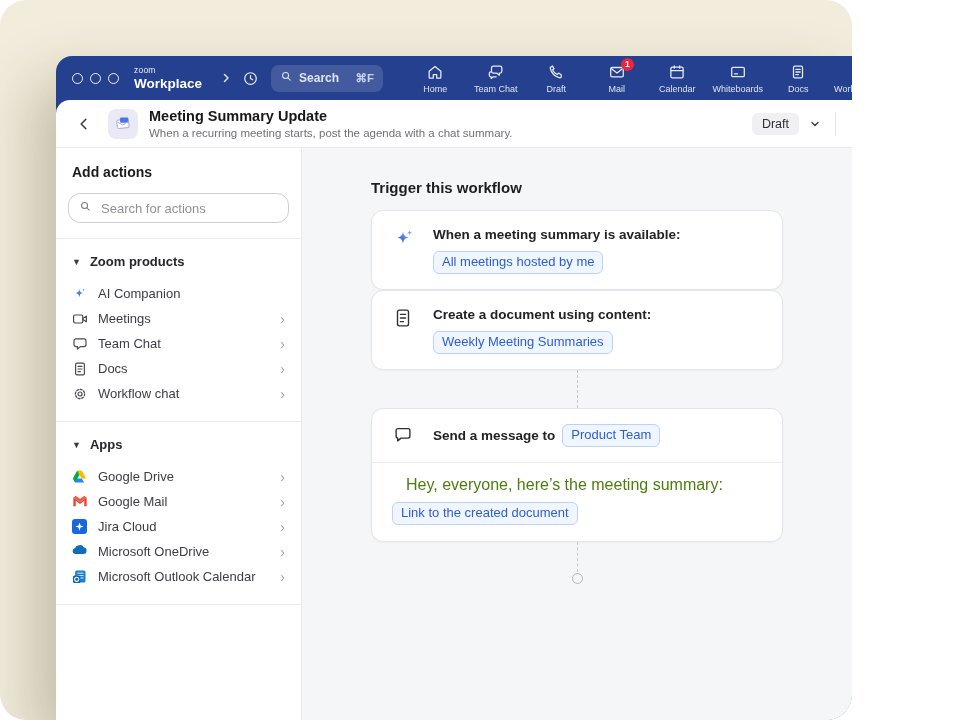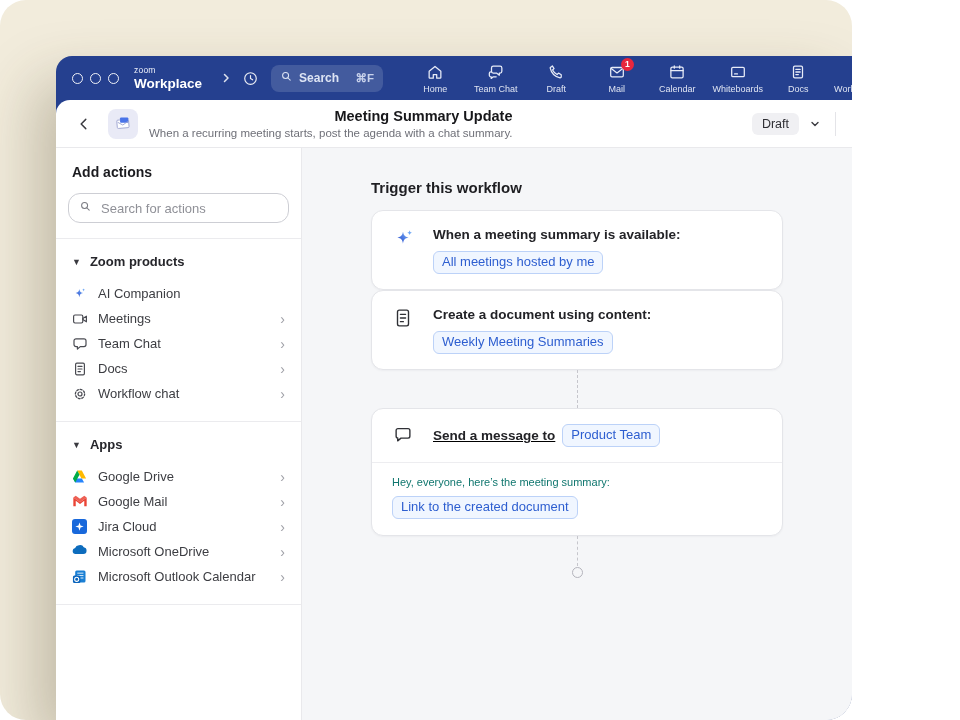--- a/index.html
+++ b/index.html
@@ -30,21 +30,21 @@
   .nav-ic{position:relative;display:flex;}
   .badge{position:absolute;top:-5px;right:-8px;min-width:13px;height:13px;border-radius:7px;background:#e8263d;
          color:#fff;font-size:8.5px;font-weight:700;display:flex;align-items:center;justify-content:center;padding:0 3px;}
   
   .content{position:absolute;top:44px;left:0;right:0;bottom:0;background:#fff;border-top-left-radius:14px;
            display:flex;flex-direction:column;overflow:hidden;}
   .header{height:48px;flex:none;display:flex;align-items:center;padding:0 16px 0 20px;border-bottom:1px solid #e9e9ec;}
   .back-btn{display:flex;align-items:center;margin-right:16px;cursor:pointer;}
   .wf-icon{width:30px;height:30px;border-radius:8px;background:#e9eaf6;display:flex;align-items:center;
            justify-content:center;margin-right:11px;flex:none;}
-  .h-title{font-size:14.5px;font-weight:700;color:#17171a;line-height:1.15;text-align:right;}
+  .h-title{font-size:14.5px;font-weight:700;color:#17171a;line-height:1.15;}
   .h-sub{font-size:11.5px;color:#6f7078;margin-top:2px;}
   .h-spacer{flex:1;}
   .draft{background:#f0f0f3;border-radius:6px;padding:4px 10px;font-size:12.5px;color:#2e2e33;cursor:pointer;}
   .draft-chev{display:flex;align-items:center;margin-left:10px;cursor:pointer;}
   .h-divider{width:1px;height:24px;background:#e4e4e8;margin-left:14px;}
   .main{flex:1;display:flex;min-height:0;}
   
   .sidebar{width:246px;flex:none;background:#fff;border-right:1px solid #e9e9ec;padding:14px 12px 0;overflow:hidden;}
   .sb-title{font-size:14px;font-weight:700;color:#1b1b1f;margin:2px 0 13px 4px;}
   .sb-search{display:flex;align-items:center;gap:7px;height:30px;border:1px solid #cdced4;border-radius:12px;
@@ -59,30 +59,30 @@
   .sb-item{display:flex;align-items:center;gap:10px;height:25px;padding:0 4px;font-size:13px;color:#3c3d42;cursor:pointer;}
   .sb-item .ic{width:16px;height:16px;flex:none;display:flex;}
   .sb-chev{margin-left:auto;color:#a0a1a8;font-size:14px;line-height:1;}
   
   .canvas{flex:1;background:#f5f6f8;overflow:hidden;padding-top:31px;}
   .flow{width:412px;margin:0 auto;}
   .sec-title{font-size:15px;font-weight:700;color:#1e1e22;margin:0 0 14px;}
   .sec2{margin-top:32px;}
   .card{background:#fff;border:1px solid #e4e5e9;border-radius:12px;box-shadow:0 1px 2px rgba(16,24,40,.04);cursor:pointer;}
   .card-row{display:flex;gap:17px;padding:15px 20px;align-items:flex-start;}
-  .card-row.center{align-items:center;padding:14px 20px;text-decoration:underline;}
+  .card-row.center{align-items:center;padding:14px 20px;}
   .card-ic{width:24px;height:24px;flex:none;display:flex;margin-top:1px;}
   .card-title{font-size:13.5px;font-weight:700;color:#232327;line-height:1.35;}
   .chip{display:inline-block;margin-top:7px;padding:1px 8px 2px;border:1px solid #bcd2f8;border-radius:6px;
         background:#f0f6ff;color:#2d5ed0;font-size:13px;font-weight:500;line-height:18px;cursor:pointer;}
   .chip.inline{margin:0 0 0 7px;vertical-align:1px;}
   .chip.nomargin{margin-top:0;}
   .card-divider{height:1px;background:#ededf0;}
   .msg-body{padding:13px 20px 16px;}
-  .msg-text{font-size:11px;color:#0f766e;margin:0 0 8px;}
+  .msg-text{font-size:16px;color:#4d7c0f;margin:0 14px 8px;}
   .dash{width:0;border-left:1.6px dashed #c6c6cc;height:38px;margin:0 auto;}
   .dash.short{height:30px;}
   .endcircle{width:11px;height:11px;border:1.6px solid #b4b4bc;border-radius:50%;margin:1px auto 0;background:transparent;}
 </style>
 </head>
 <body>
 
 <div class="screen">
  <div class="window">
 

